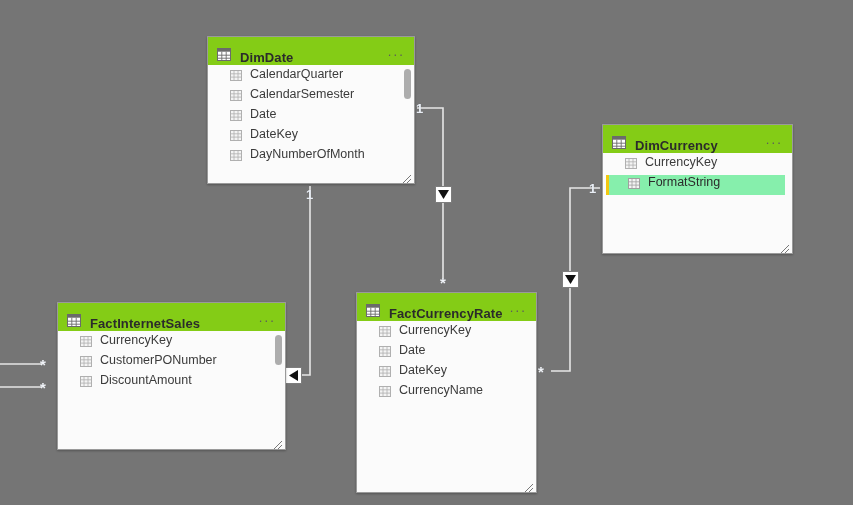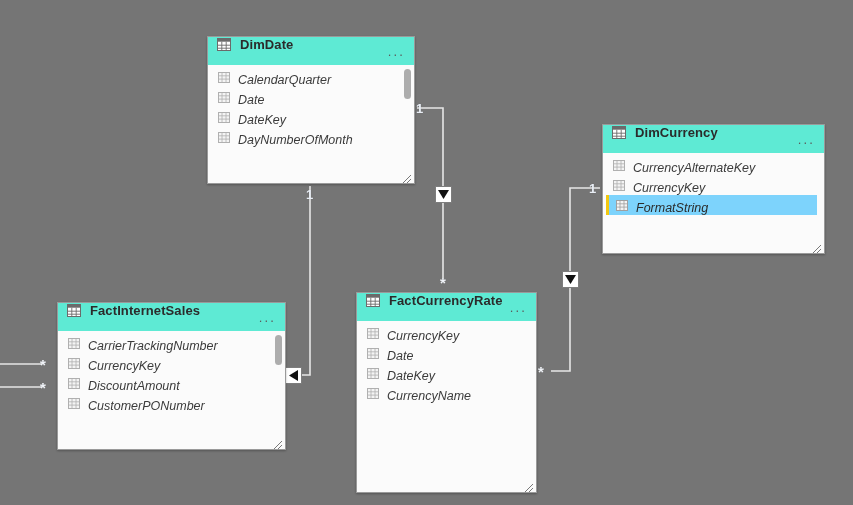--- a/index.html
+++ b/index.html
@@ -21,23 +21,23 @@
   .tbl {
     position: absolute;
     background: #fbfbfb;
     border: 1px solid #9a9a9a;
     box-sizing: border-box;
     box-shadow: 0 1px 2px rgba(0,0,0,0.28);
     overflow: hidden;
   }
   .tbl-header {
     height: 28px;
-    background: #5eead4;
+    background: #84cc16;
     display: flex;
-    align-items: flex-start;
+    align-items: flex-end;
     padding: 0 8px 0 9px;
     box-sizing: border-box;
     position: relative;
   }
   .tbl-title {
     font-size: 13px;
     font-weight: bold;
     color: #2b2b2b;
     margin-left: 9px;
     letter-spacing: 0.1px;
@@ -53,34 +53,33 @@
     letter-spacing: 2.1px;
     line-height: 1;
   }
   .tbl-body {
     position: relative;
     padding-top: 2px;
   }
   .fld {
     height: 20px;
     display: flex;
-    align-items: flex-end;
-    padding-left: 10px;
+    align-items: flex-start;
+    padding-left: 22px;
     box-sizing: border-box;
     position: relative;
-    font-style: italic;
   }
   .fld-label {
     font-size: 12.5px;
     color: #3b3b3b;
     margin-left: 8px;
     white-space: nowrap;
   }
   .fld.selected {
-    background: #7dd3fc;
+    background: #86efac;
     margin: 0 7px 0 3px;
   }
   .fld.selected .accent {
     position: absolute;
     left: 0;
     top: 0;
     bottom: 0;
     width: 3px;
     background: #f2c811;
   }
@@ -221,20 +220,30 @@
         <span class="fld-label">CalendarQuarter</span>
       </div>
       <div class="fld">
         <span class="gicon"><svg width="12" height="11" viewBox="0 0 12 11">
               <rect x="0.5" y="0.5" width="11" height="10" fill="#f4f4f4" stroke="#b0b0b0"></rect>
               <line x1="4" y1="0.5" x2="4" y2="10.5" stroke="#b0b0b0" stroke-width="0.8"></line>
               <line x1="8" y1="0.5" x2="8" y2="10.5" stroke="#b0b0b0" stroke-width="0.8"></line>
               <line x1="0.5" y1="3.8" x2="11.5" y2="3.8" stroke="#b0b0b0" stroke-width="0.8"></line>
               <line x1="0.5" y1="7.1" x2="11.5" y2="7.1" stroke="#b0b0b0" stroke-width="0.8"></line>
             </svg></span>
+        <span class="fld-label">CalendarSemester</span>
+      </div>
+      <div class="fld">
+        <span class="gicon"><svg width="12" height="11" viewBox="0 0 12 11">
+              <rect x="0.5" y="0.5" width="11" height="10" fill="#f4f4f4" stroke="#b0b0b0"></rect>
+              <line x1="4" y1="0.5" x2="4" y2="10.5" stroke="#b0b0b0" stroke-width="0.8"></line>
+              <line x1="8" y1="0.5" x2="8" y2="10.5" stroke="#b0b0b0" stroke-width="0.8"></line>
+              <line x1="0.5" y1="3.8" x2="11.5" y2="3.8" stroke="#b0b0b0" stroke-width="0.8"></line>
+              <line x1="0.5" y1="7.1" x2="11.5" y2="7.1" stroke="#b0b0b0" stroke-width="0.8"></line>
+            </svg></span>
         <span class="fld-label">Date</span>
       </div>
       <div class="fld">
         <span class="gicon"><svg width="12" height="11" viewBox="0 0 12 11">
               <rect x="0.5" y="0.5" width="11" height="10" fill="#f4f4f4" stroke="#b0b0b0"></rect>
               <line x1="4" y1="0.5" x2="4" y2="10.5" stroke="#b0b0b0" stroke-width="0.8"></line>
               <line x1="8" y1="0.5" x2="8" y2="10.5" stroke="#b0b0b0" stroke-width="0.8"></line>
               <line x1="0.5" y1="3.8" x2="11.5" y2="3.8" stroke="#b0b0b0" stroke-width="0.8"></line>
               <line x1="0.5" y1="7.1" x2="11.5" y2="7.1" stroke="#b0b0b0" stroke-width="0.8"></line>
             </svg></span>
@@ -255,46 +264,36 @@
       <div class="scroll-thumb" style="top:3px; height:30px;"></div>
     </div>
     <span class="resize-grip">
       <svg width="11" height="11" viewBox="0 0 11 11">
         <line x1="10" y1="1" x2="1" y2="10" stroke="#4d4d4d" stroke-width="1"></line>
         <line x1="10" y1="5" x2="5" y2="10" stroke="#4d4d4d" stroke-width="1"></line>
       </svg>
     </span>
   </div>
 
-  <div class="tbl" style="left:602px; top:124px; width:223px; height:130px;">
+  <div class="tbl" style="left:602px; top:124px; width:191px; height:130px;">
     <div class="tbl-header">
       <span class="gicon">
         <svg width="14" height="13" viewBox="0 0 14 13">
           <rect x="0.5" y="0.5" width="13" height="12" fill="#ffffff" stroke="#6b6b6b"></rect>
           <rect x="0.5" y="0.5" width="13" height="3.2" fill="#6b6b6b"></rect>
           <line x1="4.8" y1="3.7" x2="4.8" y2="12.5" stroke="#6b6b6b" stroke-width="0.9"></line>
           <line x1="9.2" y1="3.7" x2="9.2" y2="12.5" stroke="#6b6b6b" stroke-width="0.9"></line>
           <line x1="0.5" y1="7.2" x2="13.5" y2="7.2" stroke="#6b6b6b" stroke-width="0.9"></line>
           <line x1="0.5" y1="10.2" x2="13.5" y2="10.2" stroke="#6b6b6b" stroke-width="0.9"></line>
         </svg>
       </span>
       <span class="tbl-title">DimCurrency</span>
       <span class="ellipsis">...</span>
     </div>
     <div class="tbl-body">
-      <div class="fld">
-        <span class="gicon"><svg width="12" height="11" viewBox="0 0 12 11">
-              <rect x="0.5" y="0.5" width="11" height="10" fill="#f4f4f4" stroke="#b0b0b0"></rect>
-              <line x1="4" y1="0.5" x2="4" y2="10.5" stroke="#b0b0b0" stroke-width="0.8"></line>
-              <line x1="8" y1="0.5" x2="8" y2="10.5" stroke="#b0b0b0" stroke-width="0.8"></line>
-              <line x1="0.5" y1="3.8" x2="11.5" y2="3.8" stroke="#b0b0b0" stroke-width="0.8"></line>
-              <line x1="0.5" y1="7.1" x2="11.5" y2="7.1" stroke="#b0b0b0" stroke-width="0.8"></line>
-            </svg></span>
-        <span class="fld-label">CurrencyAlternateKey</span>
-      </div>
       <div class="fld">
         <span class="gicon"><svg width="12" height="11" viewBox="0 0 12 11">
               <rect x="0.5" y="0.5" width="11" height="10" fill="#f4f4f4" stroke="#b0b0b0"></rect>
               <line x1="4" y1="0.5" x2="4" y2="10.5" stroke="#b0b0b0" stroke-width="0.8"></line>
               <line x1="8" y1="0.5" x2="8" y2="10.5" stroke="#b0b0b0" stroke-width="0.8"></line>
               <line x1="0.5" y1="3.8" x2="11.5" y2="3.8" stroke="#b0b0b0" stroke-width="0.8"></line>
               <line x1="0.5" y1="7.1" x2="11.5" y2="7.1" stroke="#b0b0b0" stroke-width="0.8"></line>
             </svg></span>
         <span class="fld-label">CurrencyKey</span>
       </div>
@@ -335,51 +334,41 @@
     </div>
     <div class="tbl-body">
       <div class="fld">
         <span class="gicon"><svg width="12" height="11" viewBox="0 0 12 11">
               <rect x="0.5" y="0.5" width="11" height="10" fill="#f4f4f4" stroke="#b0b0b0"></rect>
               <line x1="4" y1="0.5" x2="4" y2="10.5" stroke="#b0b0b0" stroke-width="0.8"></line>
               <line x1="8" y1="0.5" x2="8" y2="10.5" stroke="#b0b0b0" stroke-width="0.8"></line>
               <line x1="0.5" y1="3.8" x2="11.5" y2="3.8" stroke="#b0b0b0" stroke-width="0.8"></line>
               <line x1="0.5" y1="7.1" x2="11.5" y2="7.1" stroke="#b0b0b0" stroke-width="0.8"></line>
             </svg></span>
-        <span class="fld-label">CarrierTrackingNumber</span>
-      </div>
-      <div class="fld">
-        <span class="gicon"><svg width="12" height="11" viewBox="0 0 12 11">
-              <rect x="0.5" y="0.5" width="11" height="10" fill="#f4f4f4" stroke="#b0b0b0"></rect>
-              <line x1="4" y1="0.5" x2="4" y2="10.5" stroke="#b0b0b0" stroke-width="0.8"></line>
-              <line x1="8" y1="0.5" x2="8" y2="10.5" stroke="#b0b0b0" stroke-width="0.8"></line>
-              <line x1="0.5" y1="3.8" x2="11.5" y2="3.8" stroke="#b0b0b0" stroke-width="0.8"></line>
-              <line x1="0.5" y1="7.1" x2="11.5" y2="7.1" stroke="#b0b0b0" stroke-width="0.8"></line>
-            </svg></span>
         <span class="fld-label">CurrencyKey</span>
       </div>
       <div class="fld">
         <span class="gicon"><svg width="12" height="11" viewBox="0 0 12 11">
               <rect x="0.5" y="0.5" width="11" height="10" fill="#f4f4f4" stroke="#b0b0b0"></rect>
               <line x1="4" y1="0.5" x2="4" y2="10.5" stroke="#b0b0b0" stroke-width="0.8"></line>
               <line x1="8" y1="0.5" x2="8" y2="10.5" stroke="#b0b0b0" stroke-width="0.8"></line>
               <line x1="0.5" y1="3.8" x2="11.5" y2="3.8" stroke="#b0b0b0" stroke-width="0.8"></line>
               <line x1="0.5" y1="7.1" x2="11.5" y2="7.1" stroke="#b0b0b0" stroke-width="0.8"></line>
             </svg></span>
+        <span class="fld-label">CustomerPONumber</span>
+      </div>
+      <div class="fld">
+        <span class="gicon"><svg width="12" height="11" viewBox="0 0 12 11">
+              <rect x="0.5" y="0.5" width="11" height="10" fill="#f4f4f4" stroke="#b0b0b0"></rect>
+              <line x1="4" y1="0.5" x2="4" y2="10.5" stroke="#b0b0b0" stroke-width="0.8"></line>
+              <line x1="8" y1="0.5" x2="8" y2="10.5" stroke="#b0b0b0" stroke-width="0.8"></line>
+              <line x1="0.5" y1="3.8" x2="11.5" y2="3.8" stroke="#b0b0b0" stroke-width="0.8"></line>
+              <line x1="0.5" y1="7.1" x2="11.5" y2="7.1" stroke="#b0b0b0" stroke-width="0.8"></line>
+            </svg></span>
         <span class="fld-label">DiscountAmount</span>
-      </div>
-      <div class="fld">
-        <span class="gicon"><svg width="12" height="11" viewBox="0 0 12 11">
-              <rect x="0.5" y="0.5" width="11" height="10" fill="#f4f4f4" stroke="#b0b0b0"></rect>
-              <line x1="4" y1="0.5" x2="4" y2="10.5" stroke="#b0b0b0" stroke-width="0.8"></line>
-              <line x1="8" y1="0.5" x2="8" y2="10.5" stroke="#b0b0b0" stroke-width="0.8"></line>
-              <line x1="0.5" y1="3.8" x2="11.5" y2="3.8" stroke="#b0b0b0" stroke-width="0.8"></line>
-              <line x1="0.5" y1="7.1" x2="11.5" y2="7.1" stroke="#b0b0b0" stroke-width="0.8"></line>
-            </svg></span>
-        <span class="fld-label">CustomerPONumber</span>
       </div>
     </div>
     <div class="scroll-track">
       <div class="scroll-thumb" style="top:3px; height:30px;"></div>
     </div>
     <span class="resize-grip">
       <svg width="11" height="11" viewBox="0 0 11 11">
         <line x1="10" y1="1" x2="1" y2="10" stroke="#4d4d4d" stroke-width="1"></line>
         <line x1="10" y1="5" x2="5" y2="10" stroke="#4d4d4d" stroke-width="1"></line>
       </svg>

